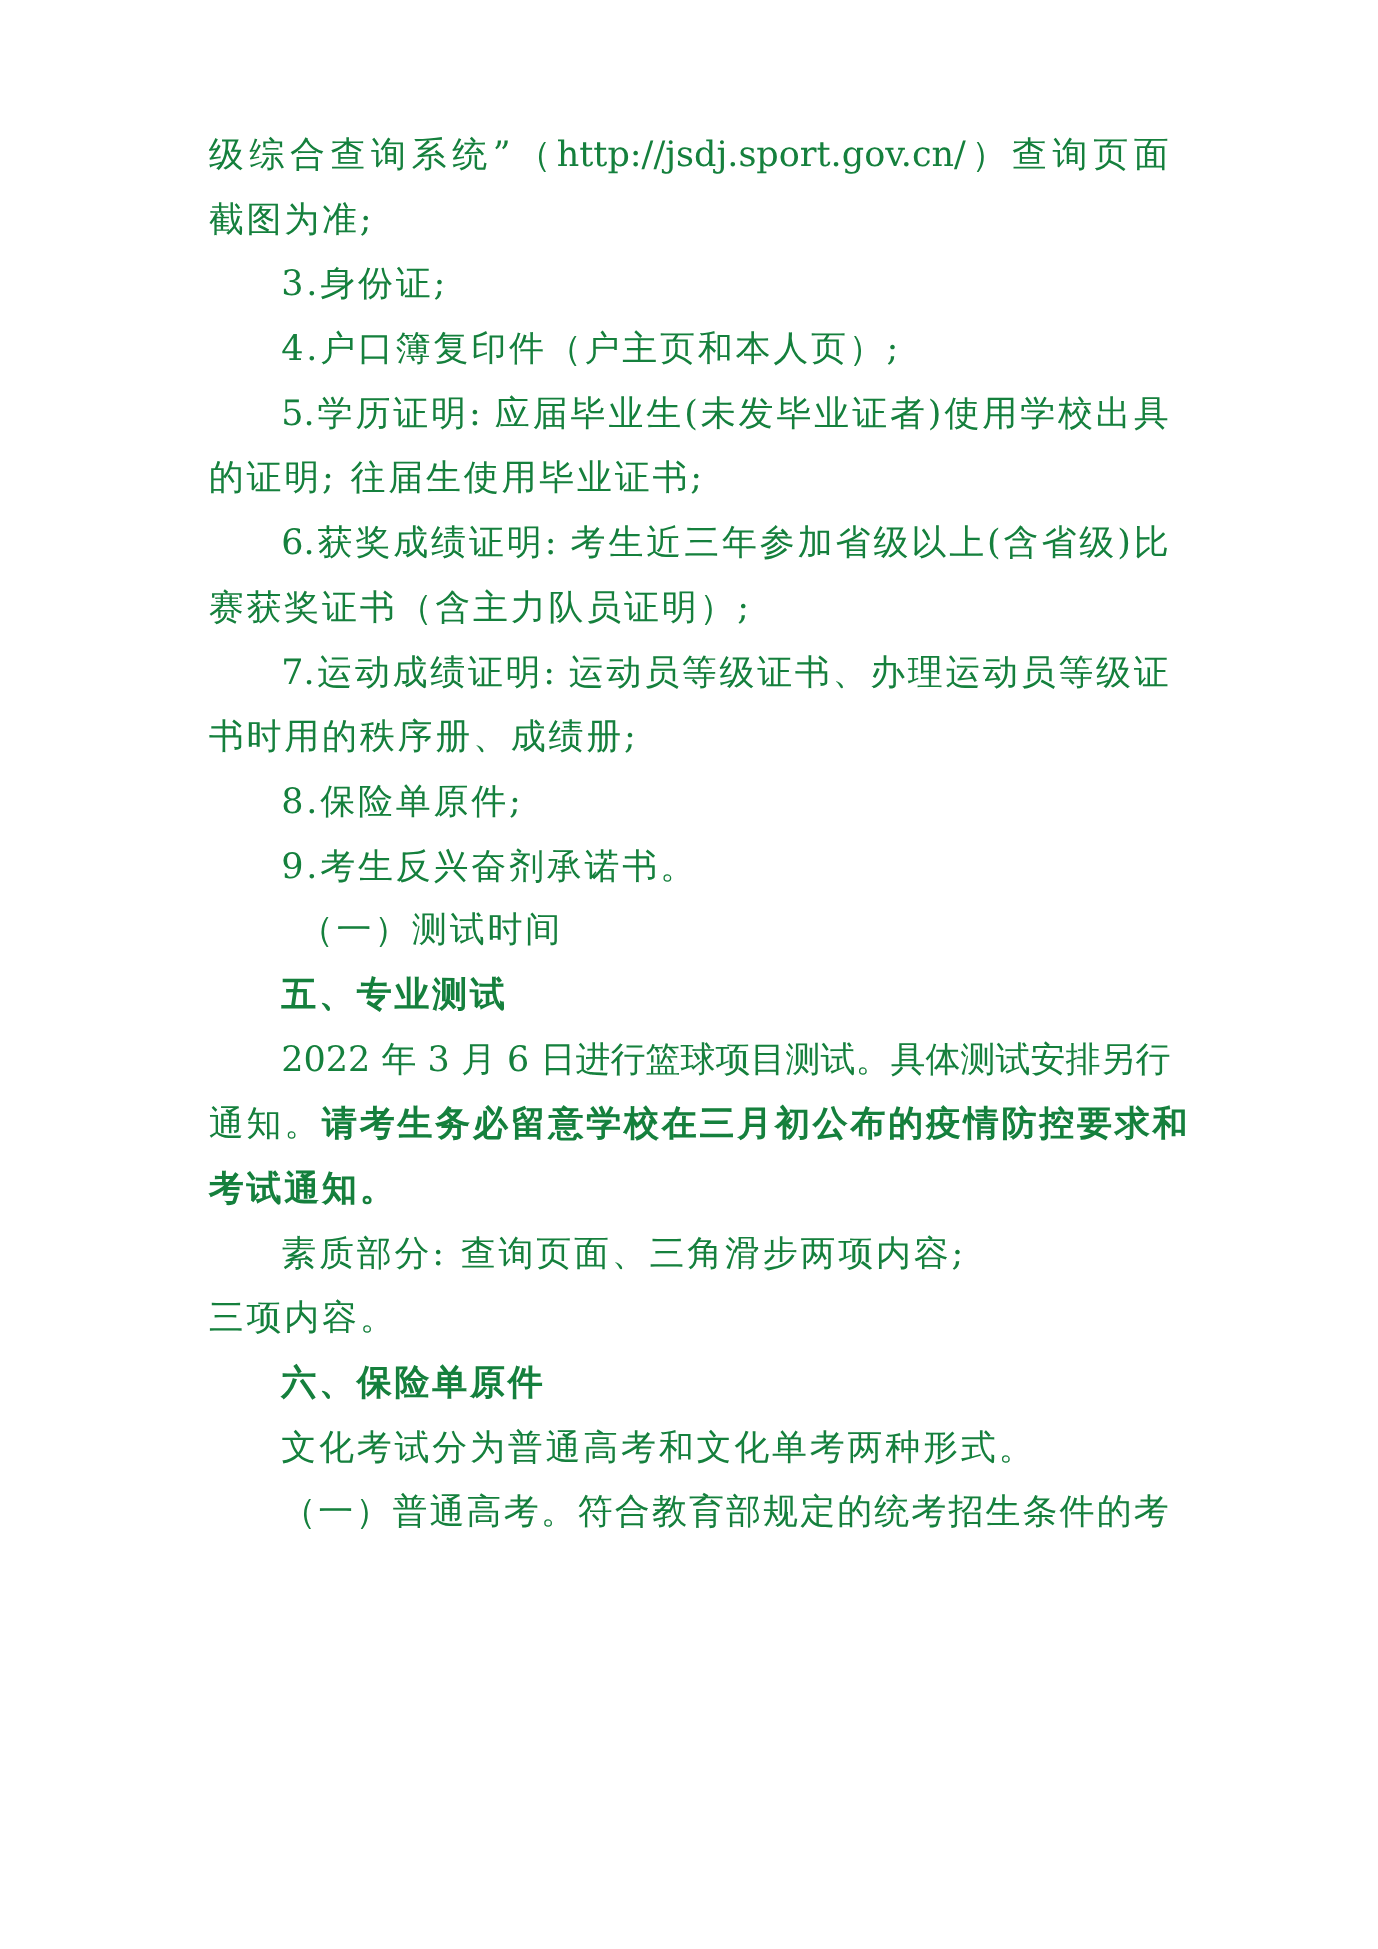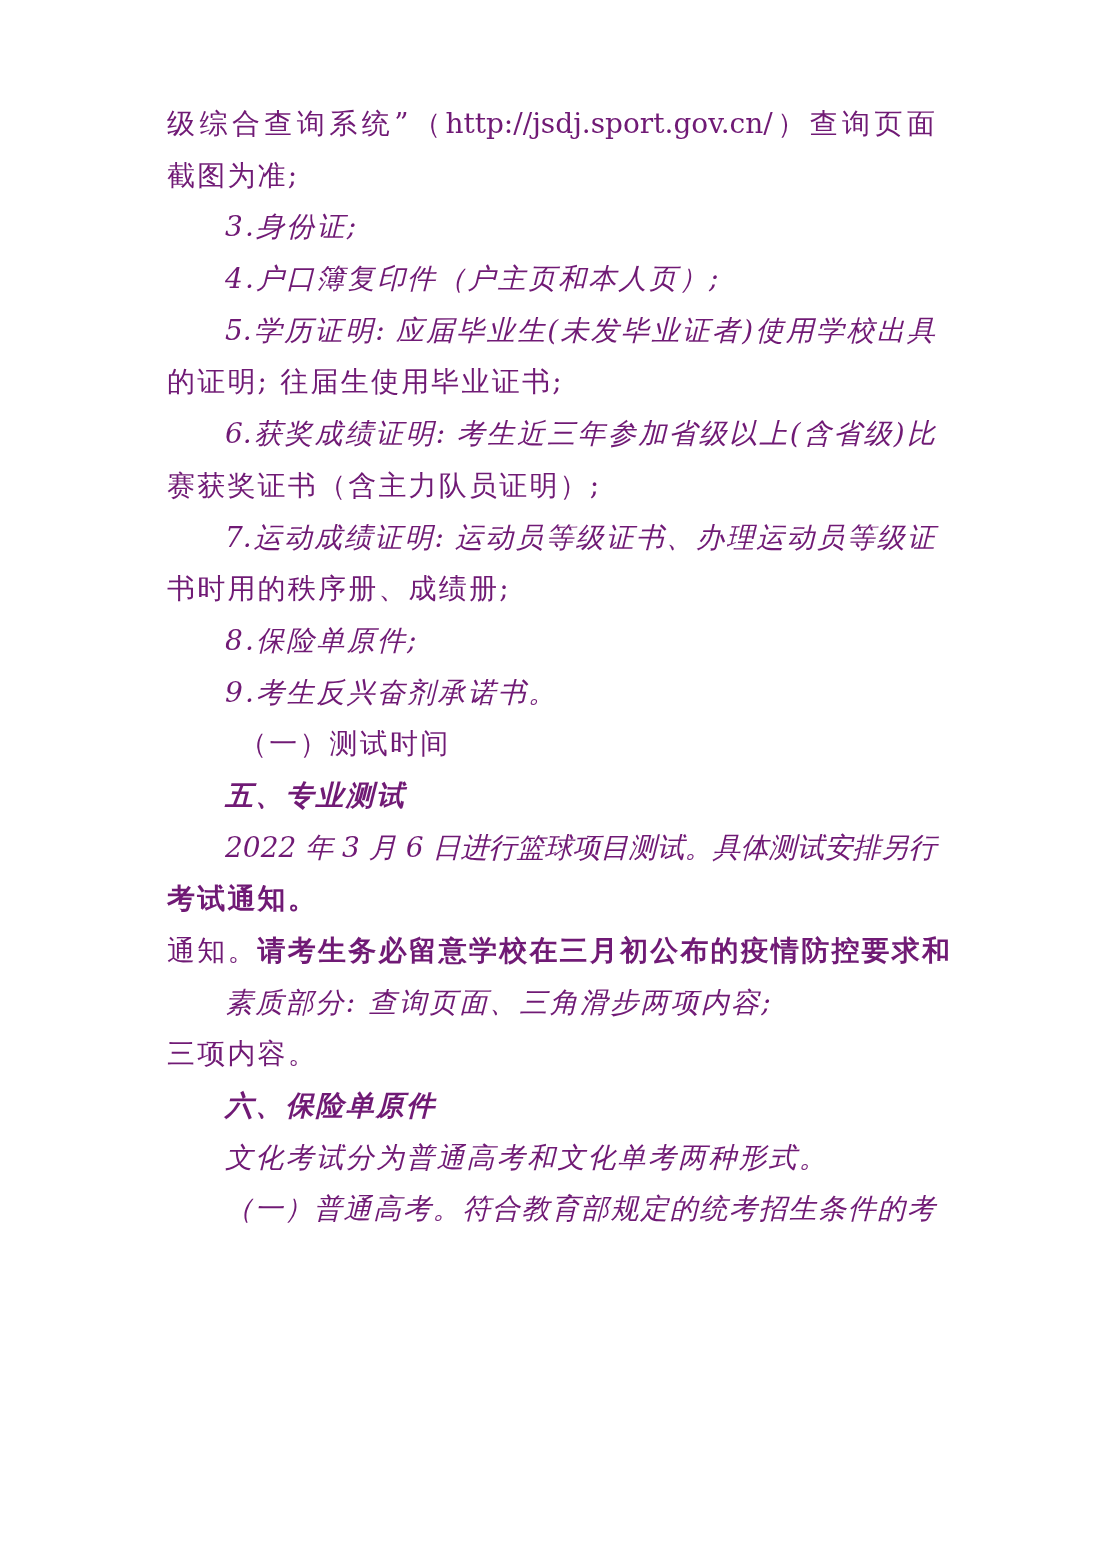--- a/index.html
+++ b/index.html
@@ -1,24 +1,24 @@
 <!DOCTYPE html>
 <html><head>
 <meta charset="utf-8">
 <style>
   html, body { margin: 0; padding: 0; background: #ffffff; }
   body { width: 1102px; height: 1559px; position: relative; overflow: hidden; }
   .page {
     position: absolute; left: 167px; top: 98px; width: 768px;
     font-family: "DejaVu Serif", "Liberation Serif", serif;
-    font-size: 28px; color: #701a75;
+    font-size: 28px; color: #15803d;
     line-height: 51.7px;
   }
   .line { display: block; white-space: nowrap; height: 51.7px; letter-spacing: 2.2px; }
-  .indent { padding-left: 58px; font-style: italic; }
+  .indent { padding-left: 58px; }
   .indent-small { padding-left: 72px; }
   .justify { text-align: justify; text-align-last: justify; letter-spacing: 0; }
   .heading { font-family: "DejaVu Sans", "Liberation Sans", sans-serif; font-weight: bold; }
   .bold { font-family: "DejaVu Sans", "Liberation Sans", sans-serif; font-weight: bold; }
 </style>
 </head>
 <body>
 
 <div class="page">
   <span class="line justify">级综合查询系统”（http://jsdj.sport.gov.cn/）查询页面</span>
@@ -29,20 +29,20 @@
   <span class="line">的证明; 往届生使用毕业证书;</span>
   <span class="line indent justify">6.获奖成绩证明: 考生近三年参加省级以上(含省级)比</span>
   <span class="line">赛获奖证书（含主力队员证明）;</span>
   <span class="line indent justify">7.运动成绩证明: 运动员等级证书、办理运动员等级证</span>
   <span class="line">书时用的秩序册、成绩册;</span>
   <span class="line indent">8.保险单原件;</span>
   <span class="line indent">9.考生反兴奋剂承诺书。</span>
   <span class="line indent-small">（一）测试时间</span>
   <span class="line indent heading">五、专业测试</span>
   <span class="line indent justify">2022 年 3 月 6 日进行篮球项目测试。具体测试安排另行</span>
+  <span class="line"><span>通知。</span><span class="bold">请考生务必留意学校在三月初公布的疫情防控要求和</span></span>
   <span class="line bold">考试通知。</span>
-  <span class="line"><span>通知。</span><span class="bold">请考生务必留意学校在三月初公布的疫情防控要求和</span></span>
   <span class="line indent">素质部分: 查询页面、三角滑步两项内容;</span>
   <span class="line">三项内容。</span>
   <span class="line indent heading">六、保险单原件</span>
   <span class="line indent">文化考试分为普通高考和文化单考两种形式。</span>
   <span class="line indent justify">（一）普通高考。符合教育部规定的统考招生条件的考</span>
 </div>
 
 </body></html>

